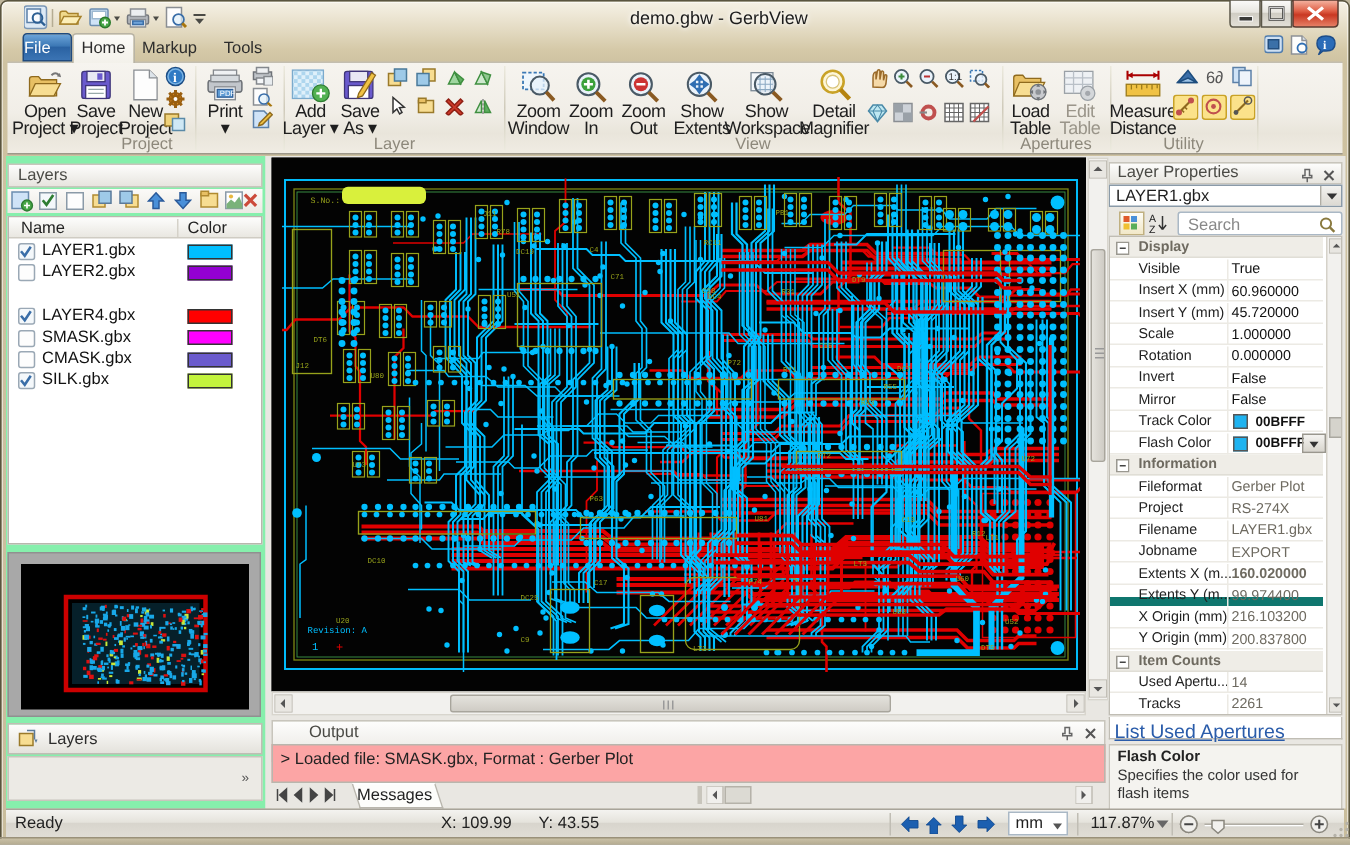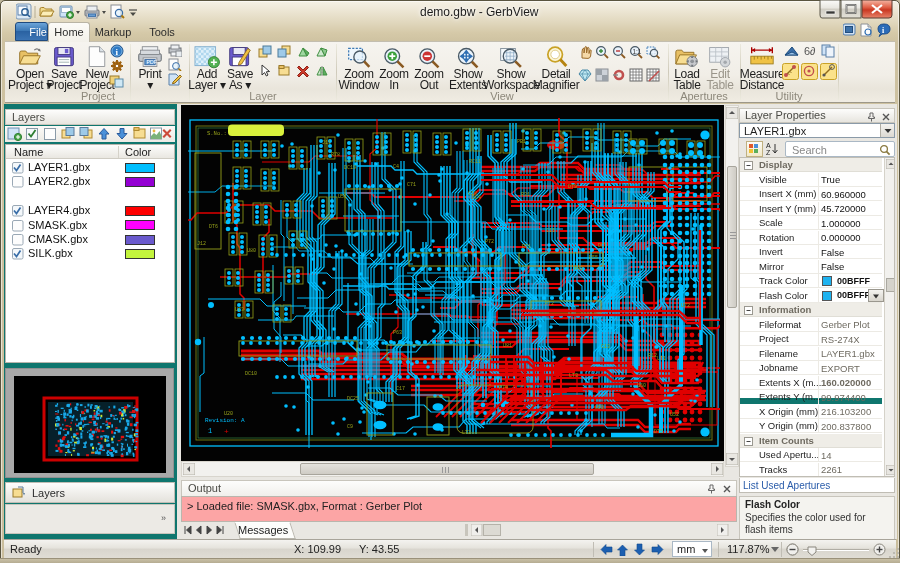--- a/index.html
+++ b/index.html
@@ -67,21 +67,21 @@
 <path d="M1 0 L21 0 L21 17 Q21 18 20 18 L3 18 Q1 18 1 15 Z" fill="url(#wb)" stroke="#5a5648"></path>
 <rect x="22" y="0" width="20" height="18" fill="url(#wb)" stroke="#5a5648"></rect>
 <path d="M43 0 L73 0 L73 15 Q73 18 70 18 L45 18 Q43 18 43 17 Z" fill="url(#wbr)" stroke="#5a3a30"></path>
 <rect x="7" y="11" width="9" height="3" fill="#3a3a38" stroke="#fff" stroke-width="0.6"></rect>
 <rect x="27.5" y="5" width="9" height="8" fill="none" stroke="#3a3a38" stroke-width="1.6"></rect>
 <rect x="27.5" y="5" width="9" height="8" fill="none" stroke="#fff" stroke-width="0.5"></rect>
 <path d="M53 5 L63 13 M63 5 L53 13" stroke="#fff" stroke-width="2.2"></path>
 </svg>
   </div>
 <div class="abs" style="left:5px;top:41px;width:890px;height:1px;background:#c3beb0"></div>
-<div class="abs" style="left:15px;top:22px;width:33px;height:19px;background:linear-gradient(180deg,#6ba4d9 0%,#3c78b5 45%,#2a62a2 50%,#3b74b4 100%);border:1px solid #1f4a7e;border-radius:3px 3px 0 0;color:#fff;text-align:right;line-height:18px;font-size:11px">File</div>
+<div class="abs" style="left:15px;top:22px;width:33px;height:19px;background:linear-gradient(180deg,#6ba4d9 0%,#3c78b5 45%,#2a62a2 50%,#3b74b4 100%);border:1px solid #1f4a7e;border-radius:3px 3px 0 0;color:#fff;text-align:left;line-height:18px;font-size:11px">File</div>
 <div class="abs" style="left:48px;top:22px;width:42px;height:20px;background:linear-gradient(180deg,#fcfbf8,#f3f1ea);border:1px solid #b9b4a5;border-bottom:none;border-radius:3px 3px 0 0;text-align:center;line-height:19px;color:#2c2c2c">Home</div>
 <div class="abs" style="left:91px;top:26px;width:44px;text-align:center;color:#2c2c2c">Markup</div>
 <div class="abs" style="left:140px;top:26px;width:44px;text-align:center;color:#2c2c2c">Tools</div>
 <div class="abs" style="left:843px;top:23px">
     <svg width="50" height="14">
 <rect x="0" y="1" width="12" height="11" rx="2" fill="#cfe0f2" stroke="#4f7cae"></rect>
       <rect x="2.5" y="3.5" width="7" height="6" fill="#3b70a8" stroke="#234e7e"></rect>
 <g transform="translate(17,0)">
         <path d="M1 1 L8 1 L11 4 L11 13 L1 13 Z" fill="#fdfdfc" stroke="#8d9196"></path>
         <path d="M8 1 L8 4 L11 4" fill="#dde2e8" stroke="#8d9196"></path>
@@ -477,21 +477,21 @@
   </div>
 <div class="abs" style="left:820px;top:63px">
     <svg width="17" height="17">
       <rect x="0.5" y="0.5" width="16" height="16" rx="2" fill="#fbe28a" stroke="#c9a227"></rect>
       <path d="M4 12 L12 4" stroke="#8f6a1d" stroke-width="1.4"></path>
       <circle cx="12" cy="4" r="2.4" fill="none" stroke="#555"></circle>
       <circle cx="4" cy="12" r="1.6" fill="#555"></circle>
     </svg>
   </div>
 <div class="abs" style="left:4px;top:104px;width:892px;height:435px;background:#e9e7e2"></div>
-<div class="abs" style="left:4px;top:104px;width:173px;height:435px;background:#0f766e">
+<div class="abs" style="left:4px;top:104px;width:173px;height:435px;background:#86efac">
 <div class="abs" style="left:1px;top:5px;width:170px;height:16px;background:linear-gradient(180deg,#fdfdfc,#e7e5df);border:1px solid #c8c5bc;color:#4a4a45;line-height:14px;padding-left:6px">Layers</div>
 <div class="abs" style="left:1px;top:22px;width:170px;height:16px;background:linear-gradient(180deg,#fbfaf8,#eceae4)">
 <svg width="168" height="16">
 <g transform="translate(3,1)">
           <rect x="0" y="1" width="11" height="11" fill="#cfe3f7" stroke="#6b8db0"></rect>
           <circle cx="10" cy="10" r="3.6" fill="#47a647" stroke="#2e7d32"></circle>
           <path d="M10 8 L10 12 M8 10 L12 10" stroke="#fff" stroke-width="1.1"></path>
         </g>
 <g transform="translate(21,1)">
           <rect x="0.5" y="1.5" width="11" height="11" fill="#f4f8fb" stroke="#8a9aa8"></rect>
@@ -1112,21 +1112,21 @@
           <path d="M2.5 6 L5 3.5 L7.5 6 Z" fill="#555"></path>
         </svg>
 <div class="abs" style="left:1px;top:120px;width:10px;height:14px;background:#d5d3cc;border:1px solid #aaa8a0"></div>
 <svg class="abs" style="left:1px;top:307px" width="10" height="10">
           <rect x="0" y="0" width="10" height="10" fill="#e8e6e1" stroke="#b5b2a9"></rect>
           <path d="M2.5 4 L5 6.5 L7.5 4 Z" fill="#555"></path>
         </svg>
 </div>
     </div>
 <div class="abs" style="left:2px;top:374px;width:156px;height:15px;background:#fff;border:1px solid #c0bdb4;border-top:none">
-      <span class="abs" style="left:3px;top:2px;color:#2a5caa;font-size:10px">List Used Apertures</span>
+      <span class="abs" style="left:3px;top:2px;color:#2a5caa;text-decoration:underline;font-size:13px">List Used Apertures</span>
     </div>
 <div class="abs" style="left:2px;top:392px;width:156px;height:45px;background:#f4f3ef;border:1px solid #c8c5bc;padding:2px 5px;font-size:10px">
  <div style="font-weight:bold;color:#222">Flash Color</div>
  <div style="color:#333;margin-top:2px;line-height:12px">Specifies the color used for flash items</div>
 </div>
 </div>
 <div class="abs" style="left:177px;top:104px;width:4px;height:435px;background:#e9e7e2"></div>
 <div class="abs" style="left:181px;top:105px;width:543px;height:356px;background:#050505">
     <svg width="543" height="356" viewBox="0 0 543 356">
       <rect width="543" height="356" fill="#030303"></rect>
@@ -2446,21 +2446,21 @@
       <div class="abs" style="left:141px;top:3px;width:1px;height:6px;background:#999"></div>
       <div class="abs" style="left:144px;top:3px;width:1px;height:6px;background:#999"></div>
       <div class="abs" style="left:147px;top:3px;width:1px;height:6px;background:#999"></div>
     </div>
 <svg class="abs" style="left:529px;top:1px" width="12" height="12">
       <rect width="12" height="12" fill="#e9e7e2" stroke="#b5b2a9"></rect>
       <path d="M5 3 L8 6 L5 9 Z" fill="#555"></path>
     </svg>
 </div>
 <div class="abs" style="left:181px;top:479px;width:558px;height:60px;background:#e9e7e2">
-<div class="abs" style="left:0px;top:1px;width:556px;height:28px;background:linear-gradient(180deg,#fdfdfc,#e7e5df);border:1px solid #c8c5bc;color:#4a4a45;line-height:14px;padding-left:6px">Output
+<div class="abs" style="left:0px;top:1px;width:556px;height:28px;background:linear-gradient(180deg,#fdfdfc,#e7e5df);border:1px solid #c8c5bc;color:#4a4a45;line-height:14px;padding-left:24px">Output
 <svg class="abs" style="right:20px;top:3px" width="9" height="10">
         <path d="M3 1 L6 1 L6 5 L7.5 5 L7.5 6.5 L1.5 6.5 L1.5 5 L3 5 Z M4.5 6.5 L4.5 9.5" stroke="#666" fill="none"></path>
       </svg>
 <svg class="abs" style="right:5px;top:4px" width="8" height="8">
         <path d="M1 1 L7 7 M7 1 L1 7" stroke="#555" stroke-width="1.4"></path>
       </svg>
 </div>
 <div class="abs" style="left:0px;top:17px;width:556px;height:26px;background:#fca5a5;border:1px solid #b9b6ad">
 <span class="abs" style="left:5px;top:3px;color:#222">&gt; Loaded file: SMASK.gbx, Format : Gerber Plot</span>
 </div>

